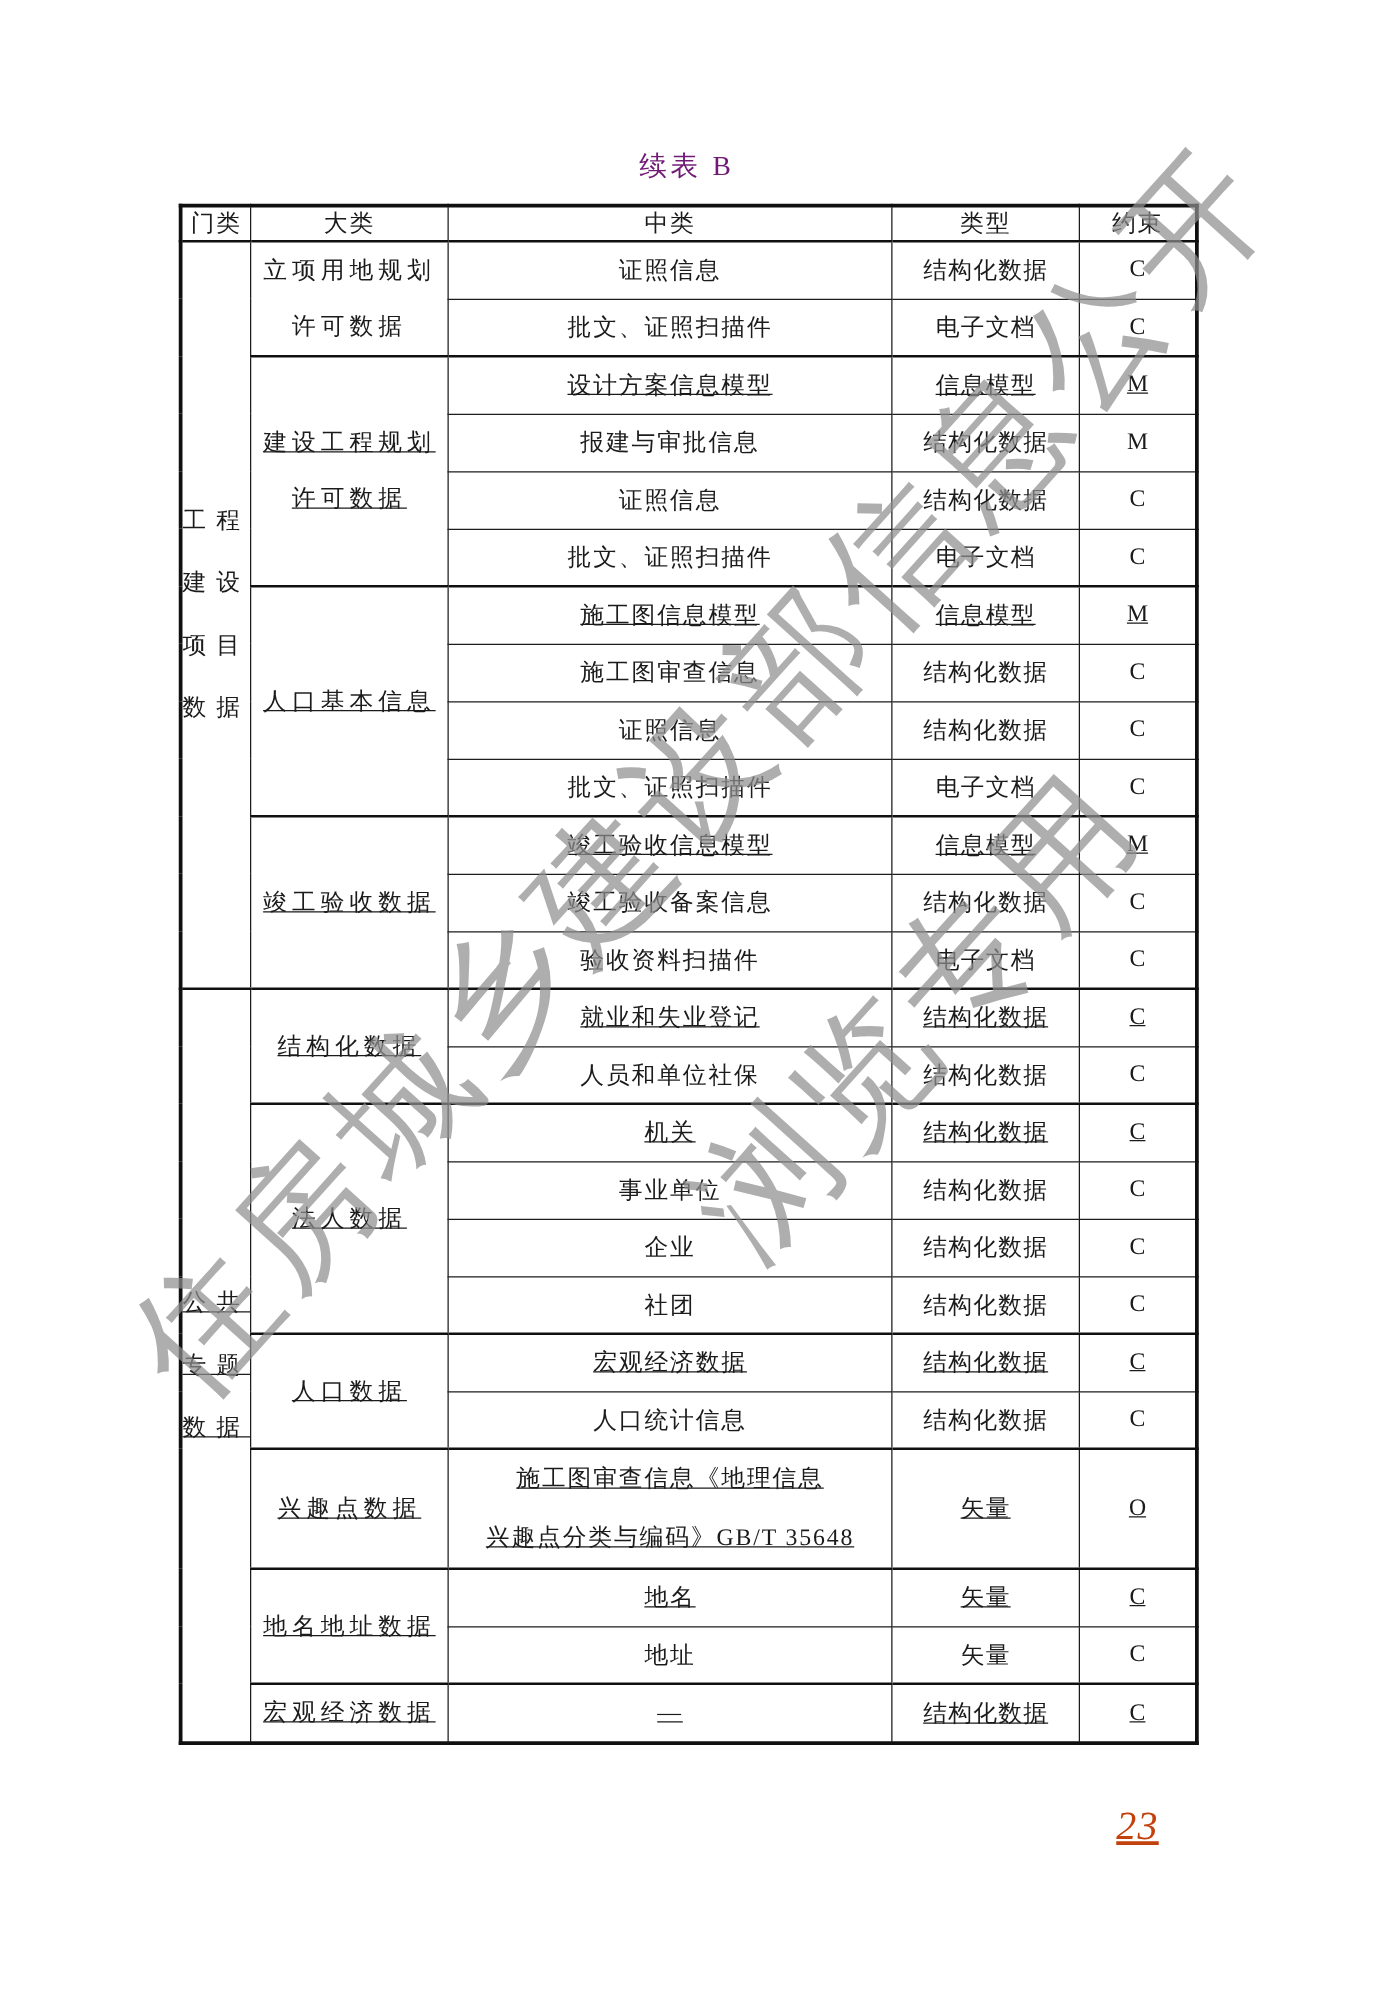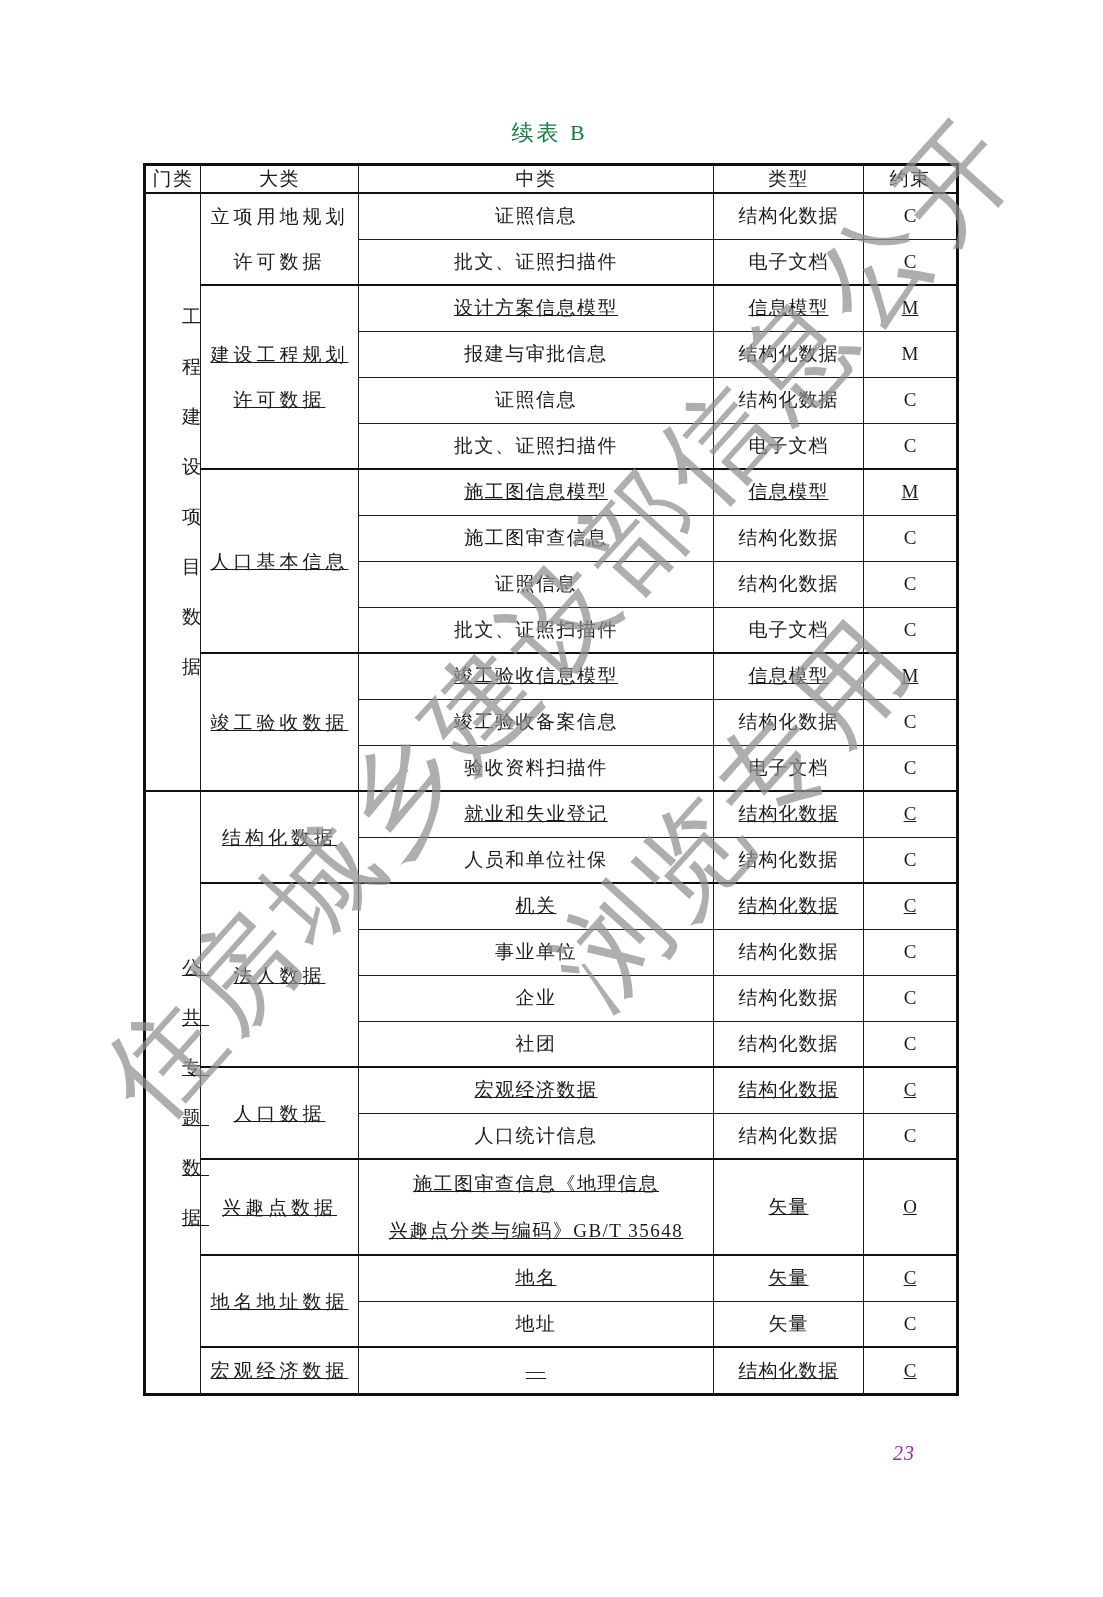--- a/index.html
+++ b/index.html
@@ -18,21 +18,21 @@
 
   
   .page-title {
     position: absolute;
     top: 118px;
     left: 143px;
     width: 813px;
     text-align: center;
     font-size: 22px;
     letter-spacing: 3px;
-    color: #15803d;
+    color: #701a75;
   }
 
   
   table.spec {
     position: absolute;
     top: 163px;
     left: 143px;
     width: 813px;
     border-collapse: collapse;
     table-layout: fixed;
@@ -60,21 +60,21 @@
   table.spec tbody tr.gs > th,
   table.spec tbody tr.gs > td {
     border-top: 2.6px solid #101010;
     text-decoration: underline;
   }
 
   .c-menlei {
     letter-spacing: 8px;
     font-size: 19px;
   }
-  .c-menlei div { line-height: 50px; margin-left: 36px; }
+  .c-menlei div { line-height: 50px; }
   .c-dalei {
     letter-spacing: 4px;
     margin-left: 31px;
   }
   .c-dalei div { line-height: 45px; }
   .c-mid { letter-spacing: 1.5px; }
   .c-mid div { line-height: 47px; }
   .c-type { letter-spacing: 1px; margin-top: 46px; }
   .c-cons { font-size: 20px; letter-spacing: 0; }
 
@@ -101,24 +101,25 @@
     letter-spacing: 8px;
     transform: translate(-50%, -50%) rotate(-48deg);
   }
 
   
   .page-number {
     position: absolute;
     top: 1442px;
     left: 893px;
     width: 60px;
-    font-size: 20px;
+    font-size: 32px;
     font-style: italic;
     letter-spacing: 1px;
-    color: #a21caf;
+    color: #c2410c;
+    text-decoration: underline;
   }
 </style>
 </head>
 <body>
 
 <div class="page-title">续表 B</div>
 
 <table class="spec">
   <colgroup>
     <col style="width:56px">

